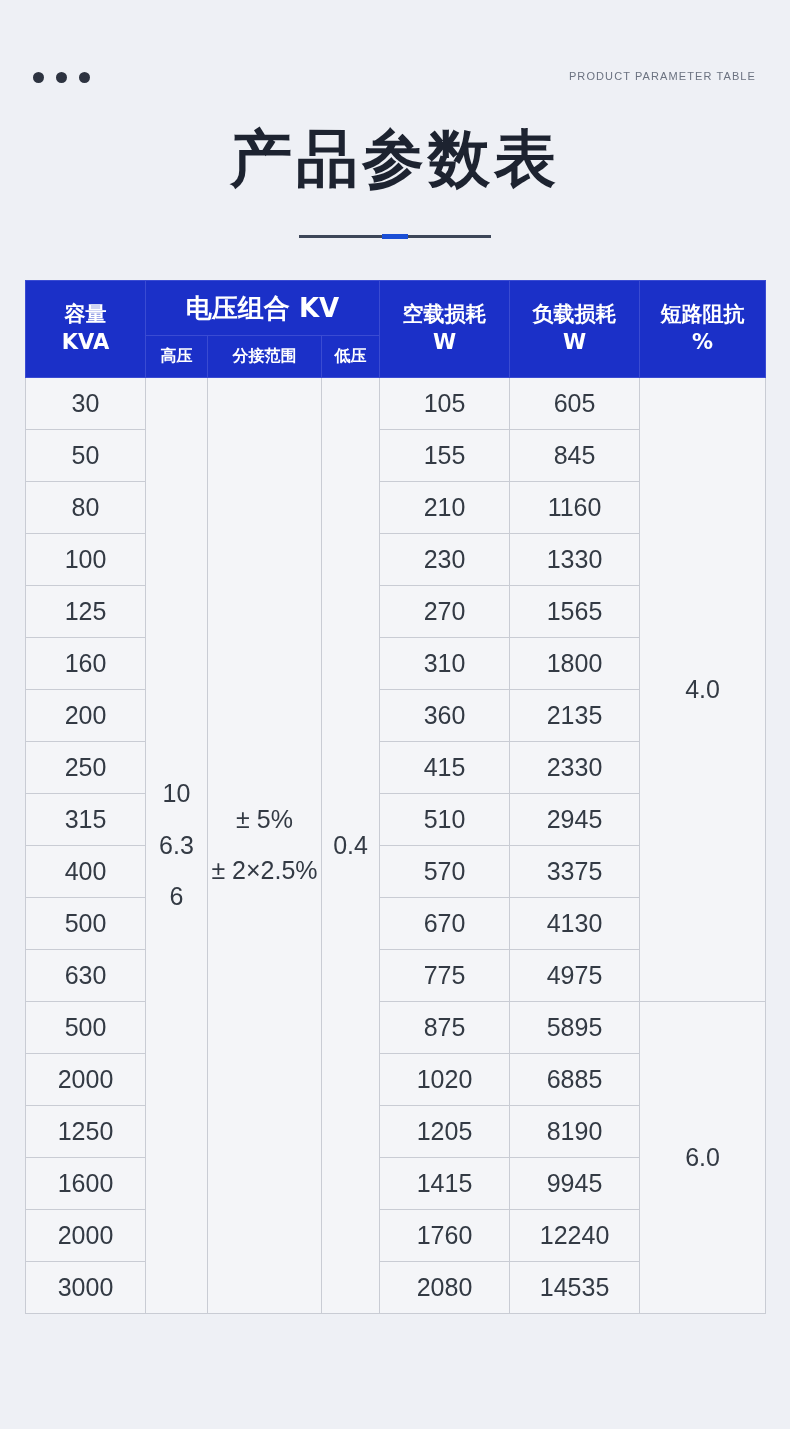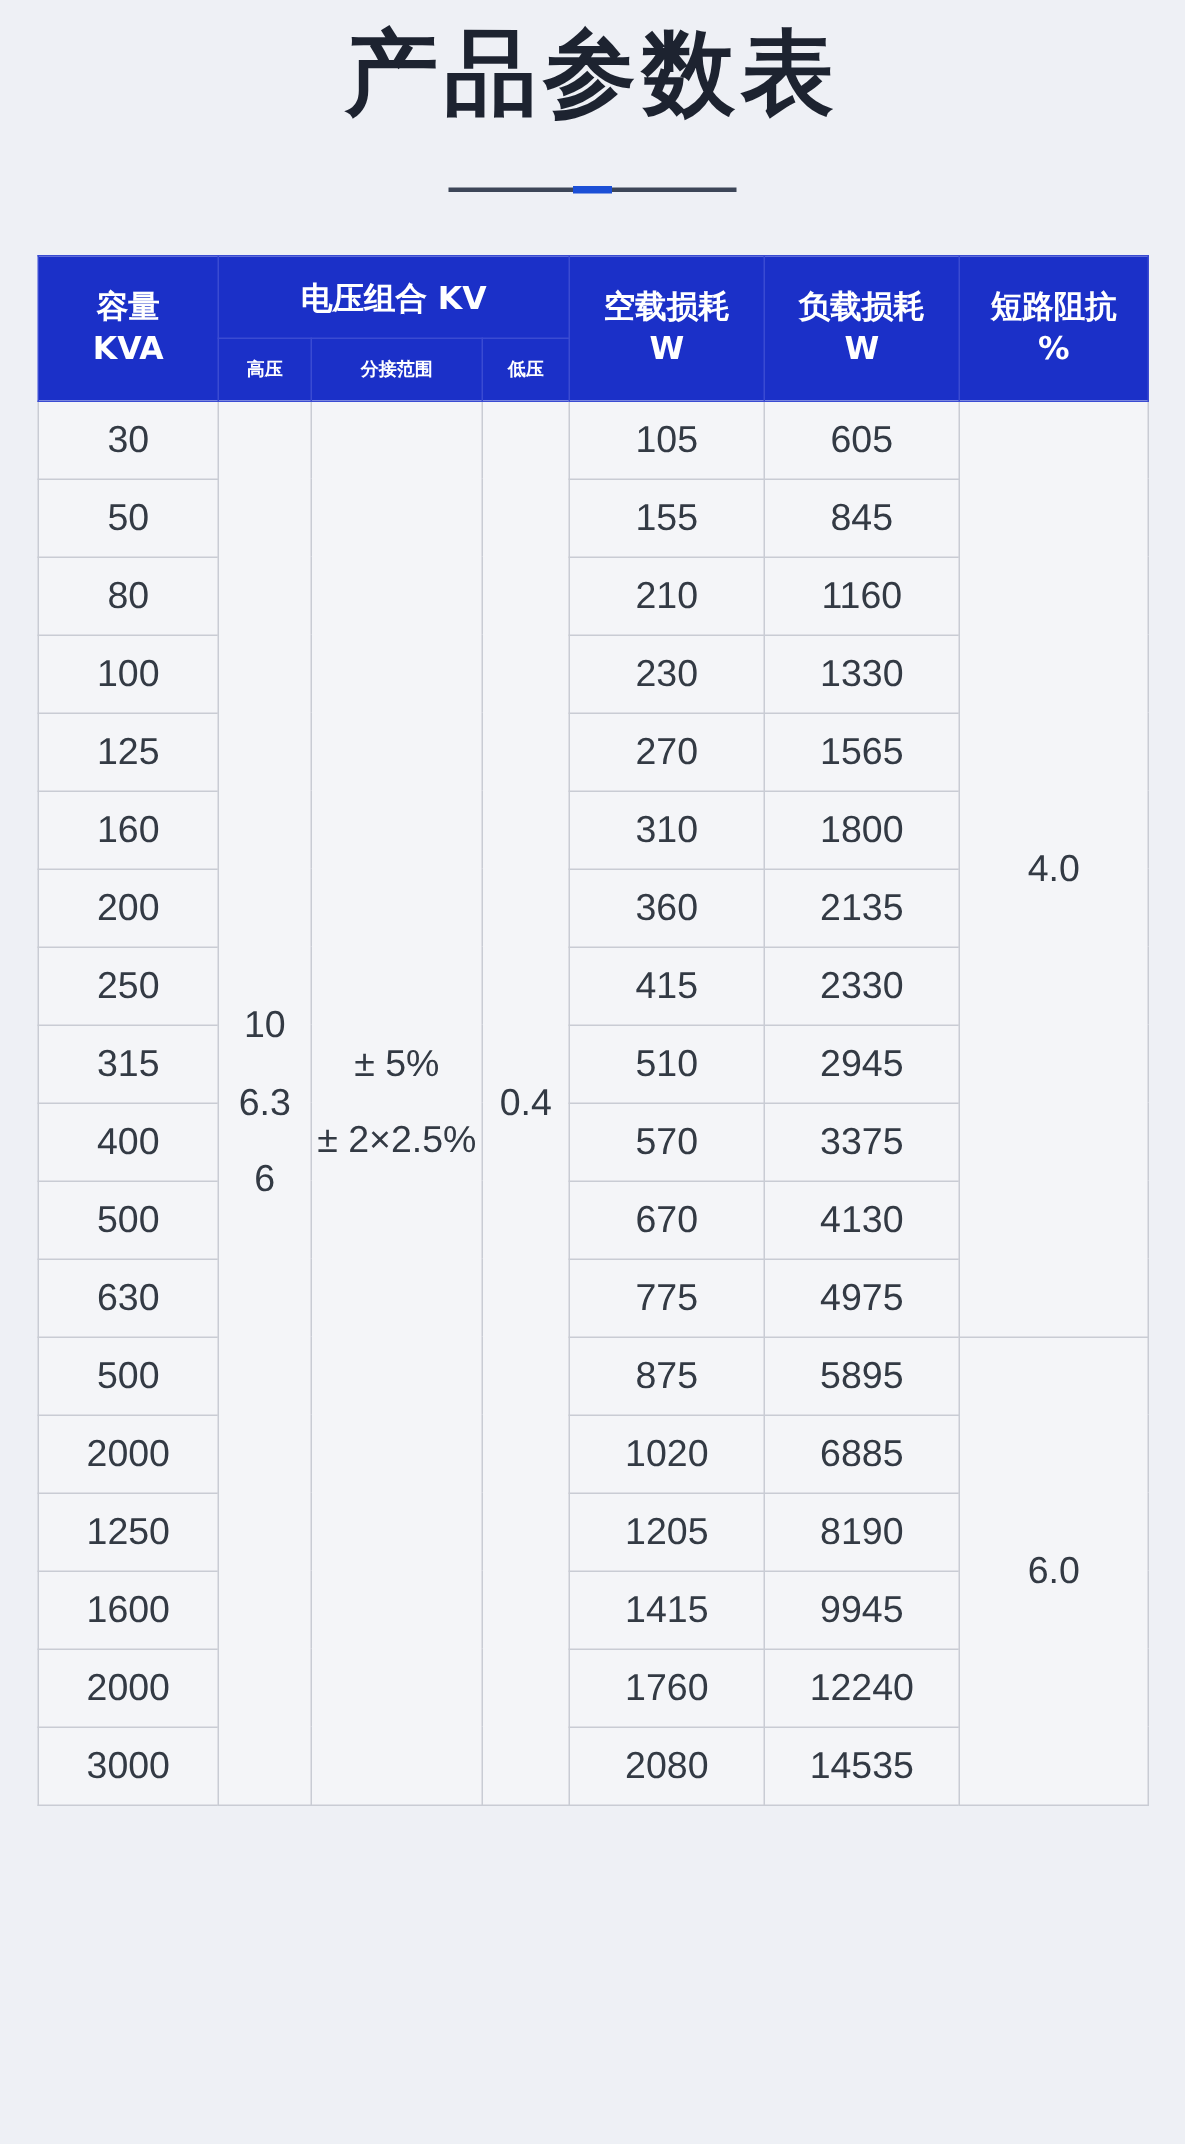--- a/index.html
+++ b/index.html
@@ -105,26 +105,26 @@
     border-color: #3a4bd2;
     font-weight: bold;
     font-family: "DejaVu Sans", "Liberation Sans", sans-serif;
   }
   .th-main {
     font-size: 21px;
     line-height: 1.32;
     padding: 20px 2px;
   }
   .th-sub {
-    font-size: 12px;
+    font-size: 16px;
     line-height: 1.3;
     padding: 9px 2px;
   }
   .th-group {
-    font-size: 21px;
+    font-size: 26px;
     padding: 9px 2px 8px 2px;
   }
   table.params tbody td {
     font-size: 25px;
     color: #333a44;
     height: 49px;
     background: #f4f5f8;
   }
   td.cap {
     font-size: 19px;
@@ -138,20 +138,28 @@
     font-size: 22px;
   }
   .stack span { display: block; }
   .nowrap { white-space: nowrap; }
 </style>
 </head>
 <body>
 
 <div class="page">
 
+  <div class="header">
+    <div class="dots">
+      <span></span>
+        <span></span>
+        <span></span>
+    </div>
+    <div class="eyebrow">PRODUCT PARAMETER TABLE</div>
+  </div>
 
   <div class="title-wrap">
     <div class="title">产品参数表</div>
     <div class="rule">
         <i></i>
       </div>
   </div>
 
   <div class="table-wrap">
     <table class="params">

